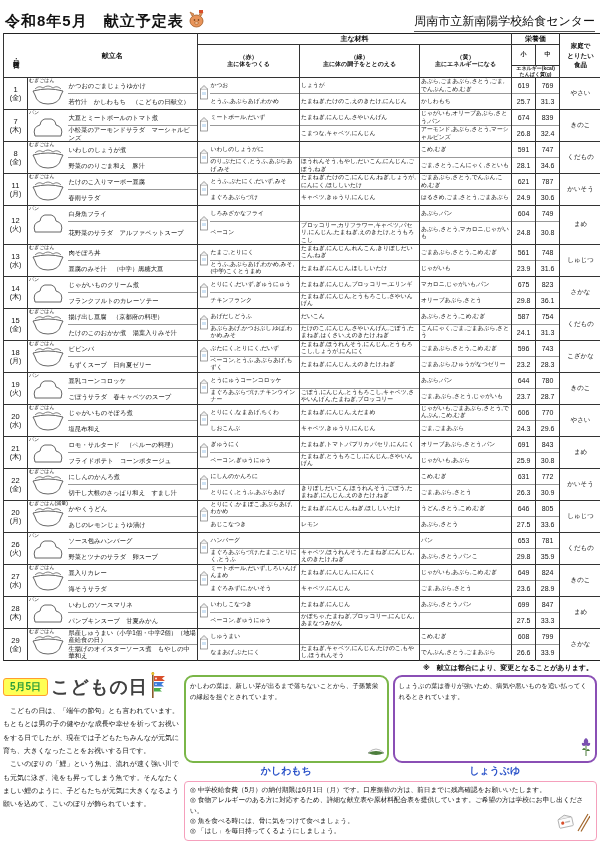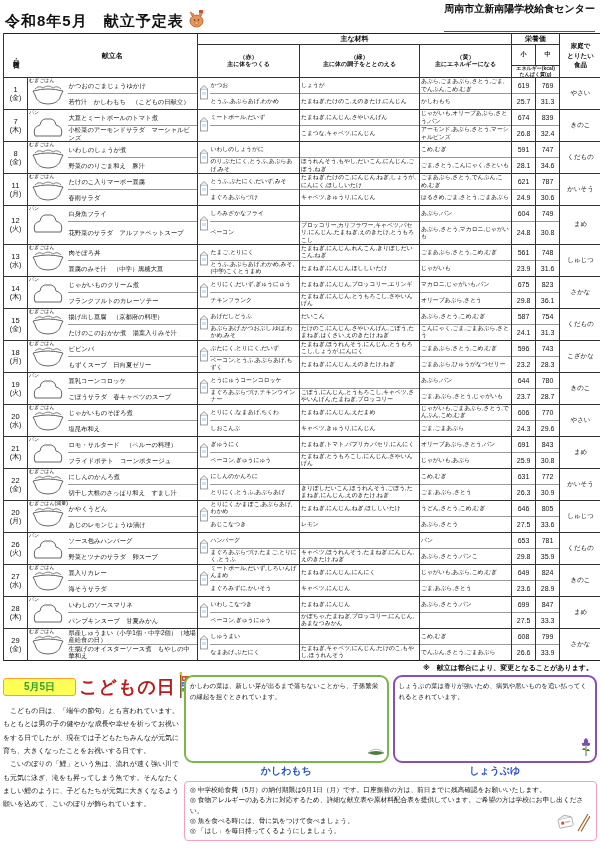--- a/index.html
+++ b/index.html
@@ -2,21 +2,21 @@
 <html lang="ja"><head>
 <meta charset="utf-8">
 <style>
   html,body{margin:0;padding:0;background:#fff;}
   body{width:600px;height:848px;overflow:hidden;font-family:"Liberation Sans","DejaVu Sans",sans-serif;color:#111;}
   .page{padding:4px 3px 0 3px;}
   
   .top-header{display:flex;align-items:flex-end;justify-content:space-between;height:26px;margin:2px 2px 1px 2px;}
   .title-wrap{display:flex;align-items:center;gap:4px;}
   .main-title{font-size:15px;font-weight:bold;letter-spacing:1px;}
-  .org-name{font-size:10px;font-weight:bold;border-bottom:0.5px solid #555;padding-bottom:15px;}
+  .org-name{font-size:12px;font-weight:normal;border-bottom:0.5px solid #555;padding-bottom:1px;}
   
   table.menu-table{border-collapse:collapse;table-layout:fixed;width:598px;border:1.4px solid #222;}
   .menu-table th,.menu-table td{border-left:0.8px solid #333;padding:0 1px;overflow:hidden;vertical-align:middle;}
   .menu-table thead th{border-bottom:0.8px solid #333;font-weight:bold;text-align:center;}
   .h1 th{font-size:7px;height:10px;}
   .h2 th{font-size:6px;height:20px;white-space:pre-line;line-height:1.25;}
   .h3 th{font-size:5px;height:11px;white-space:pre-line;line-height:1.1;color:#222;}
   th.hday{font-size:6.5px;}
   th.hday span{writing-mode:vertical-rl;letter-spacing:1px;}
   th.hfam{font-size:6.5px;white-space:pre-line;line-height:1.5;}
@@ -33,22 +33,22 @@
   td.c-red,td.c-green,td.c-yellow{font-size:5.8px;line-height:1.25;word-break:break-all;}
   td.c-num{font-size:7px;text-align:center;}
   td.c-family{font-size:6.5px;text-align:center;}
   .menu-table td{height:15px;}
   
   .footnote{font-size:7px;font-weight:bold;text-align:right;margin:2px 4px 1px 0;}
   
   .bottom{display:flex;gap:5px;margin-top:1px;}
   .bottom-left{width:176px;flex:none;}
   .kodomo-title-row{display:flex;align-items:center;gap:3px;height:27px;}
-  .date-badge{background:#ffff55;color:#2e9e3a;border:1.6px solid #ff9d2e;border-radius:3px;font-size:10px;font-weight:bold;padding:1px 20px;white-space:nowrap;}
-  .kodomo-title{font-size:18px;font-weight:bold;color:#b91c1c;letter-spacing:1px;white-space:nowrap;}
+  .date-badge{background:#ffff55;color:#2e9e3a;border:1.6px solid #ff9d2e;border-radius:3px;font-size:10px;font-weight:bold;padding:1px 6px;white-space:nowrap;}
+  .kodomo-title{font-size:18px;font-weight:bold;color:#404040;letter-spacing:1px;white-space:nowrap;}
   .kodomo-para{font-size:6.9px;line-height:1.93;margin:3px 0 0 0;white-space:pre-line;text-align:justify;}
   .bottom-right{flex:1;display:flex;flex-direction:column;}
   .boxes-row{display:flex;gap:4px;margin-top:1px;}
   .info-box-wrap{flex:1;display:flex;flex-direction:column;align-items:center;}
   .info-box{border-radius:9px;background:#fff;padding:3px 4px;font-size:6.4px;line-height:1.78;min-height:88px;position:relative;width:100%;box-sizing:border-box;}
   .info-box .boxicon{position:absolute;right:2px;bottom:2px;}
   .box-caption{font-size:10px;font-weight:bold;color:#2a52c9;margin-top:1px;white-space:nowrap;}
   .notes-box{border:1.6px solid #f5a0bc;border-radius:4px;margin-top:3px;padding:3px 5px;font-size:6.7px;line-height:1.55;position:relative;}
   .notes-box .noteart{position:absolute;right:6px;bottom:4px;}
   [data-interactable]{cursor:default;}

